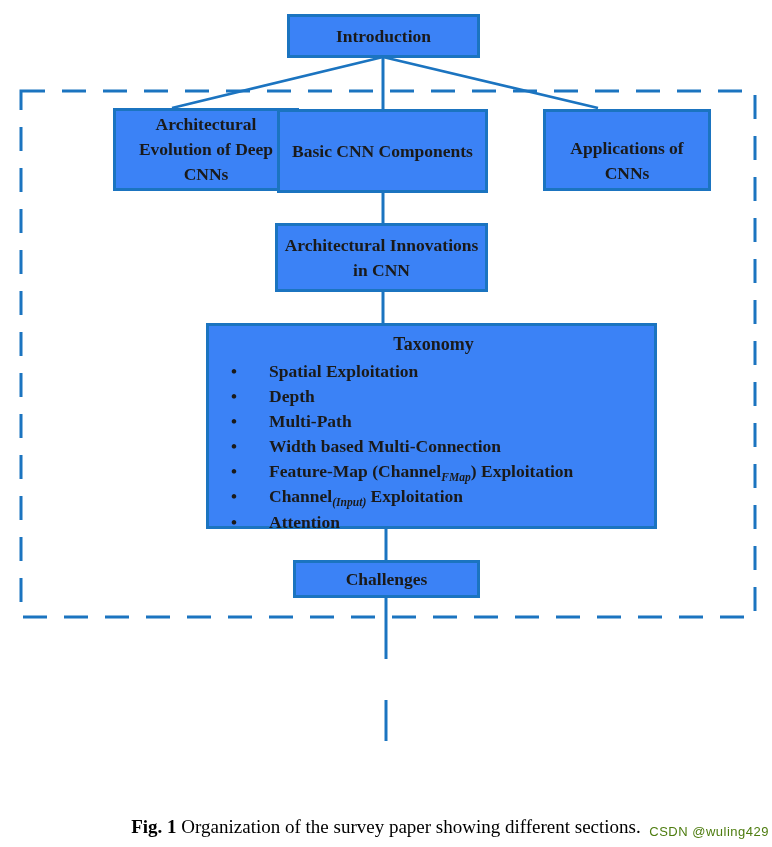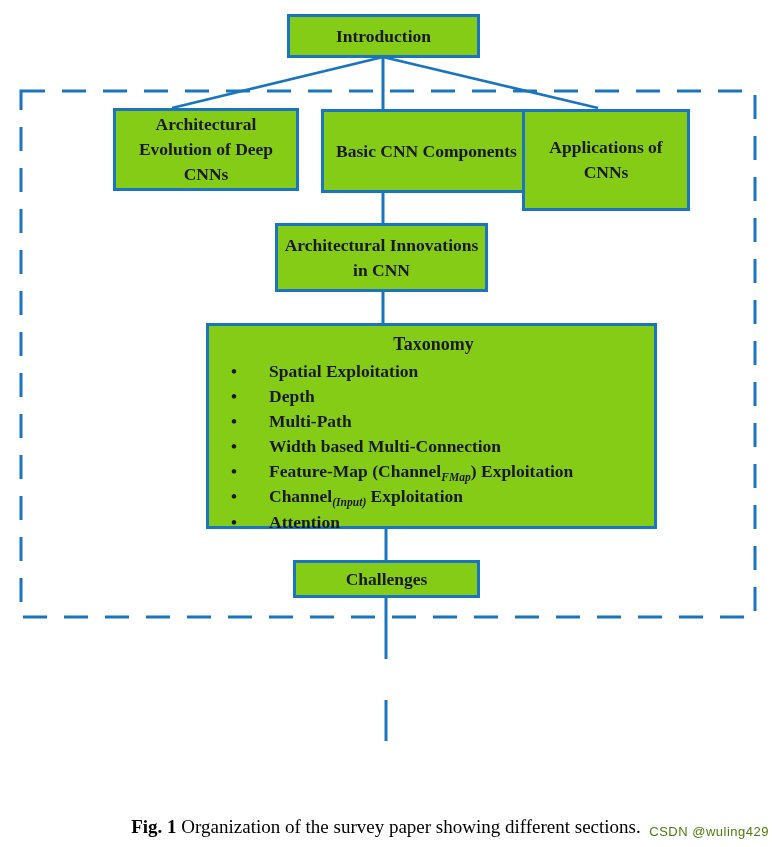--- a/index.html
+++ b/index.html
@@ -18,35 +18,35 @@
   svg.overlay {
     position: absolute;
     left: 0; top: 0;
     width: 772px; height: 847px;
     pointer-events: none;
   }
   .node {
     position: absolute;
     box-sizing: border-box;
     border: 3px solid #1b74c0;
-    background: #84cc16;
+    background: #3b82f6;
     display: flex;
     align-items: center;
     justify-content: center;
     text-align: center;
     font-weight: bold;
     color: #1a1a1a;
     font-size: 17.5px;
     line-height: 1.42;
     padding: 2px 6px;
   }
   .node-intro        { left: 287px; top: 14px;  width: 193px; height: 44px; }
   .node-arch-evo     { left: 71px;  top: 108px; width: 186px; height: 83px; margin-left: 42px; }
-  .node-basic-cnn    { left: 277px; top: 109px; width: 211px; height: 84px; margin-left: 44px; }
-  .node-applications { left: 522px; top: 109px; width: 168px; height: 102px; }
+  .node-basic-cnn    { left: 277px; top: 109px; width: 211px; height: 84px; }
+  .node-applications { left: 543px; top: 109px; width: 168px; height: 82px; align-items: flex-end; }
   .node-innovations  { left: 275px; top: 223px; width: 213px; height: 69px; }
   .node-challenges   { left: 293px; top: 560px; width: 187px; height: 38px; }
   .node-future       { left: 293px; top: 658px; width: 187px; height: 43px; }
   .node-conclusion   { left: 293px; top: 740px; width: 187px; height: 43px; }
 
   .node-taxonomy {
     left: 162px; top: 323px; width: 451px; height: 206px;
     display: block;
     text-align: left;
     padding: 4px 10px 4px 14px;

